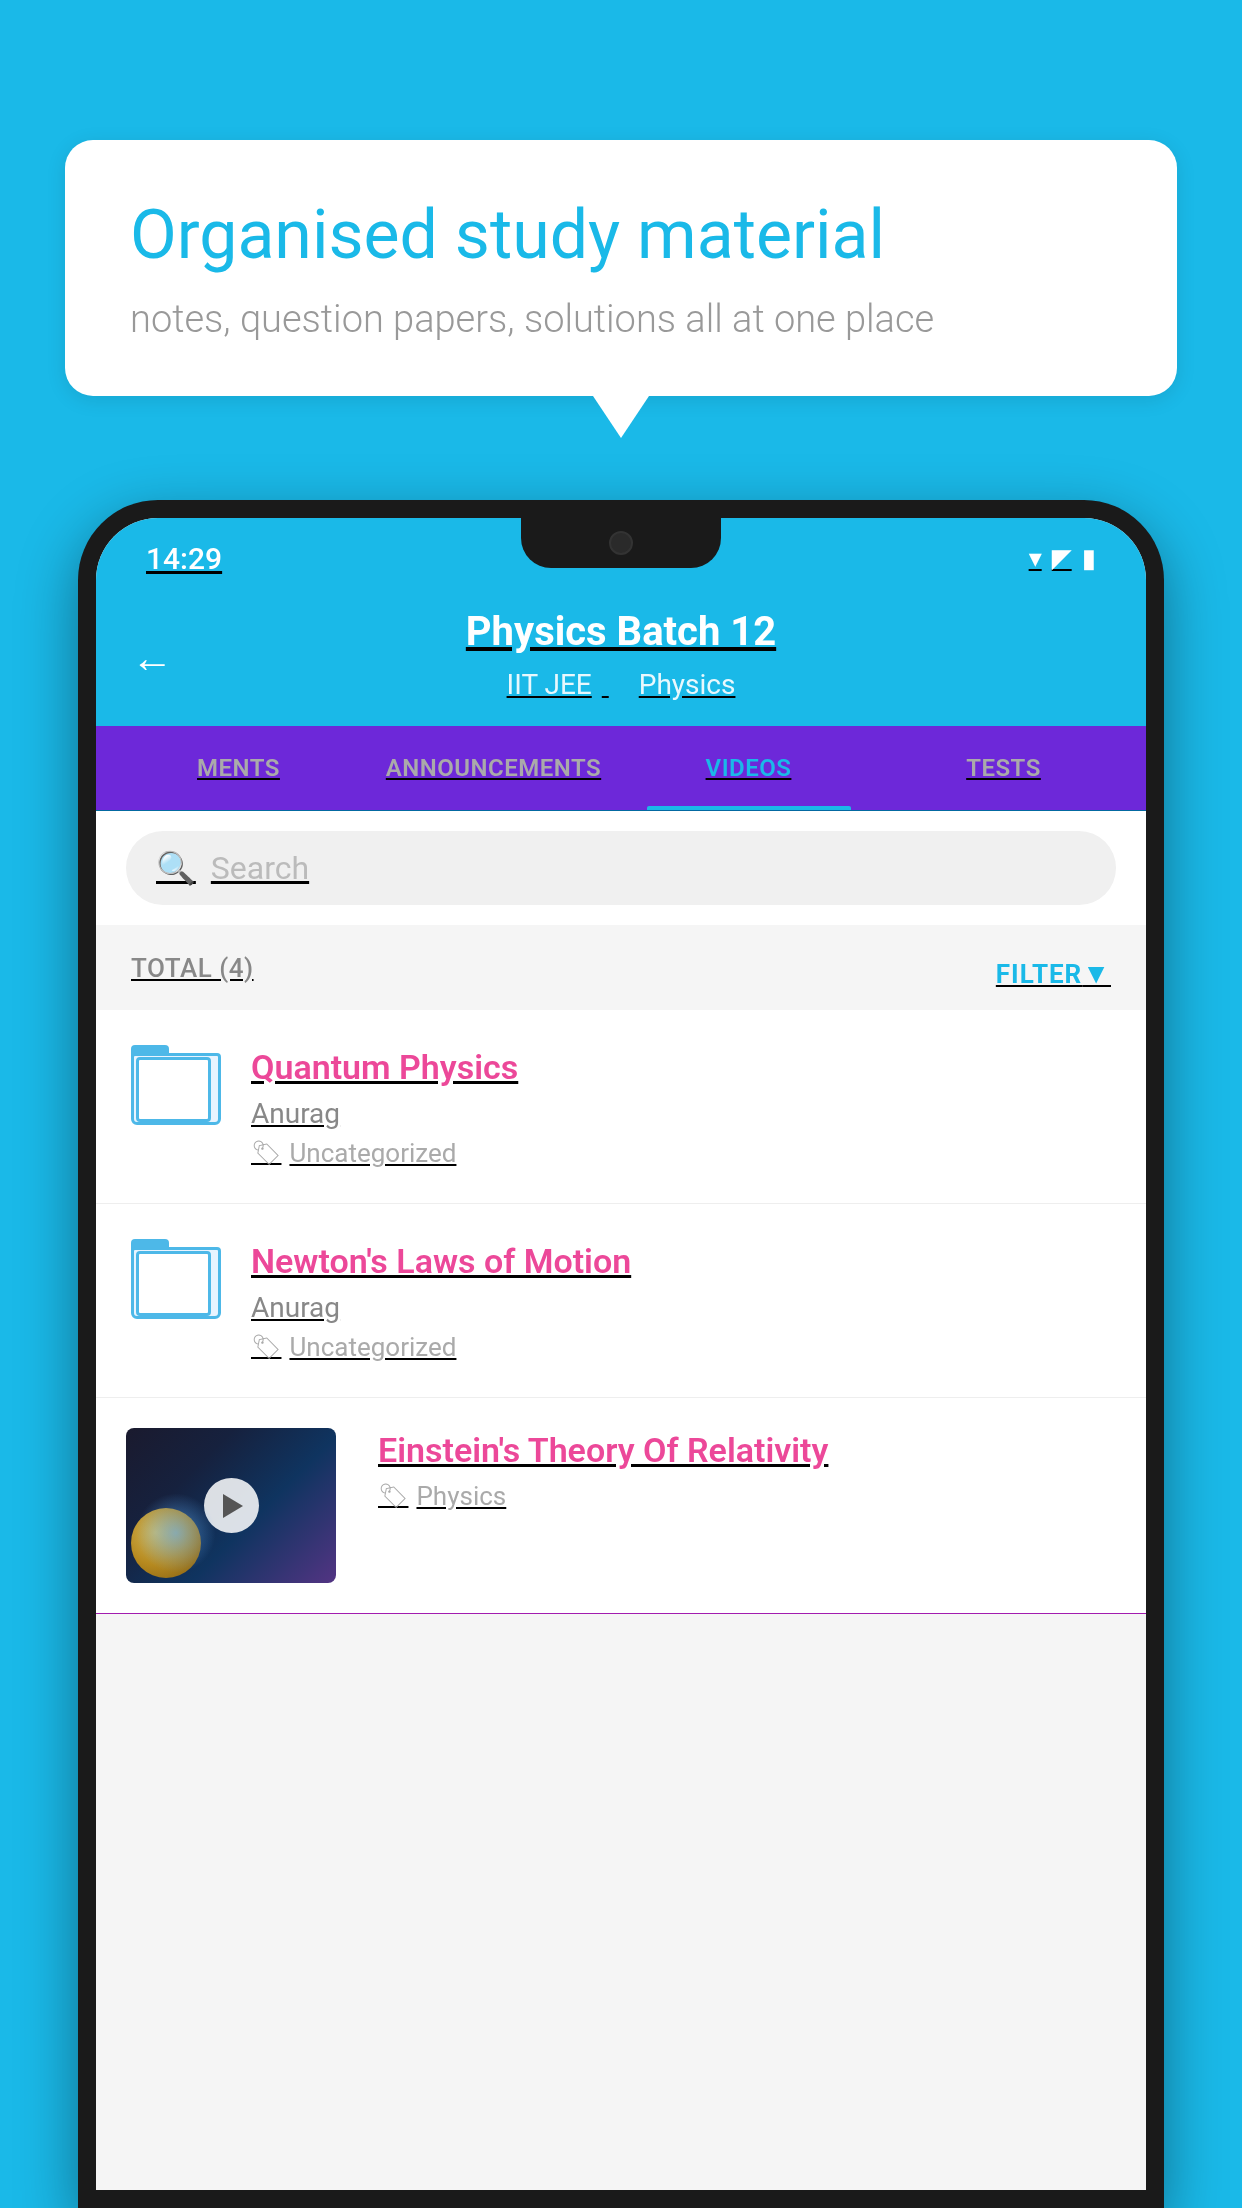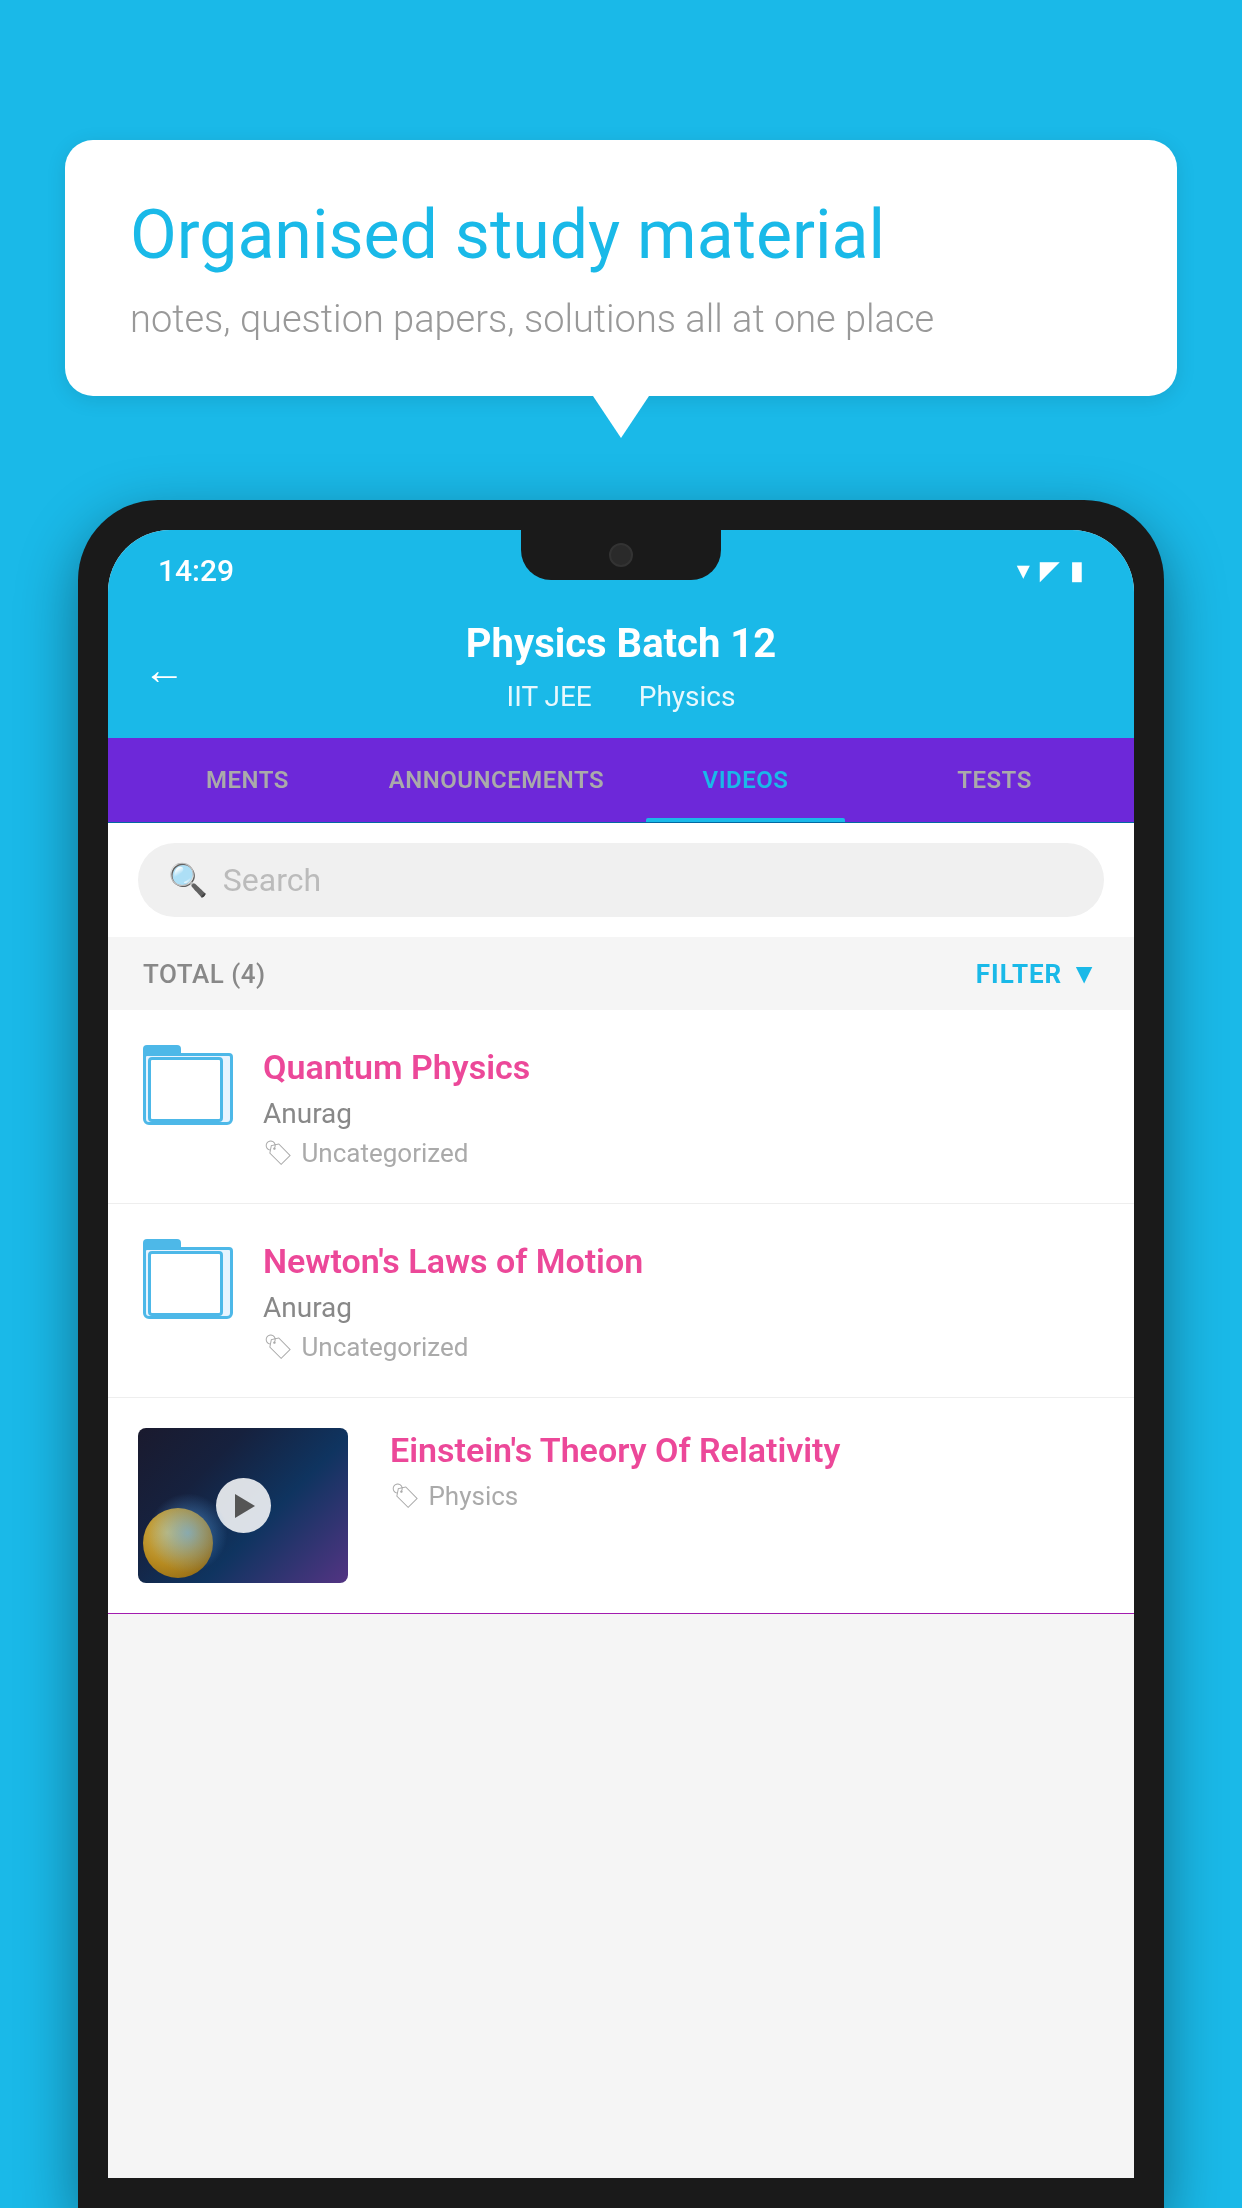--- a/index.html
+++ b/index.html
@@ -58,22 +58,23 @@
 
     
     .phone-frame {
       position: absolute;
       top: 500px;
       left: 78px;
       right: 78px;
       bottom: 0;
       background: #1a1a1a;
       border-radius: 80px 80px 0 0;
-      padding: 30px;
+      padding: 18px;
       box-shadow: 0 20px 60px rgba(0,0,0,0.4);
+      text-decoration: underline;
     }
 
     .phone-inner {
       background: #f5f5f5;
       border-radius: 62px 62px 0 0;
       overflow: hidden;
       height: 100%;
       position: relative;
     }
 
@@ -234,25 +235,25 @@
     .total-text {
       font-size: 26px;
       color: #888;
       font-weight: 500;
       letter-spacing: 0.5px;
     }
 
     .filter-btn {
       display: flex;
       align-items: center;
-      gap: 8px;
       color: #1ab9e8;
       font-size: 26px;
       font-weight: 700;
       letter-spacing: 1px;
+      margin-top: 12px;
     }
 
     .filter-icon {
       font-size: 28px;
     }
 
     
     .video-list {
       background: white;
     }

